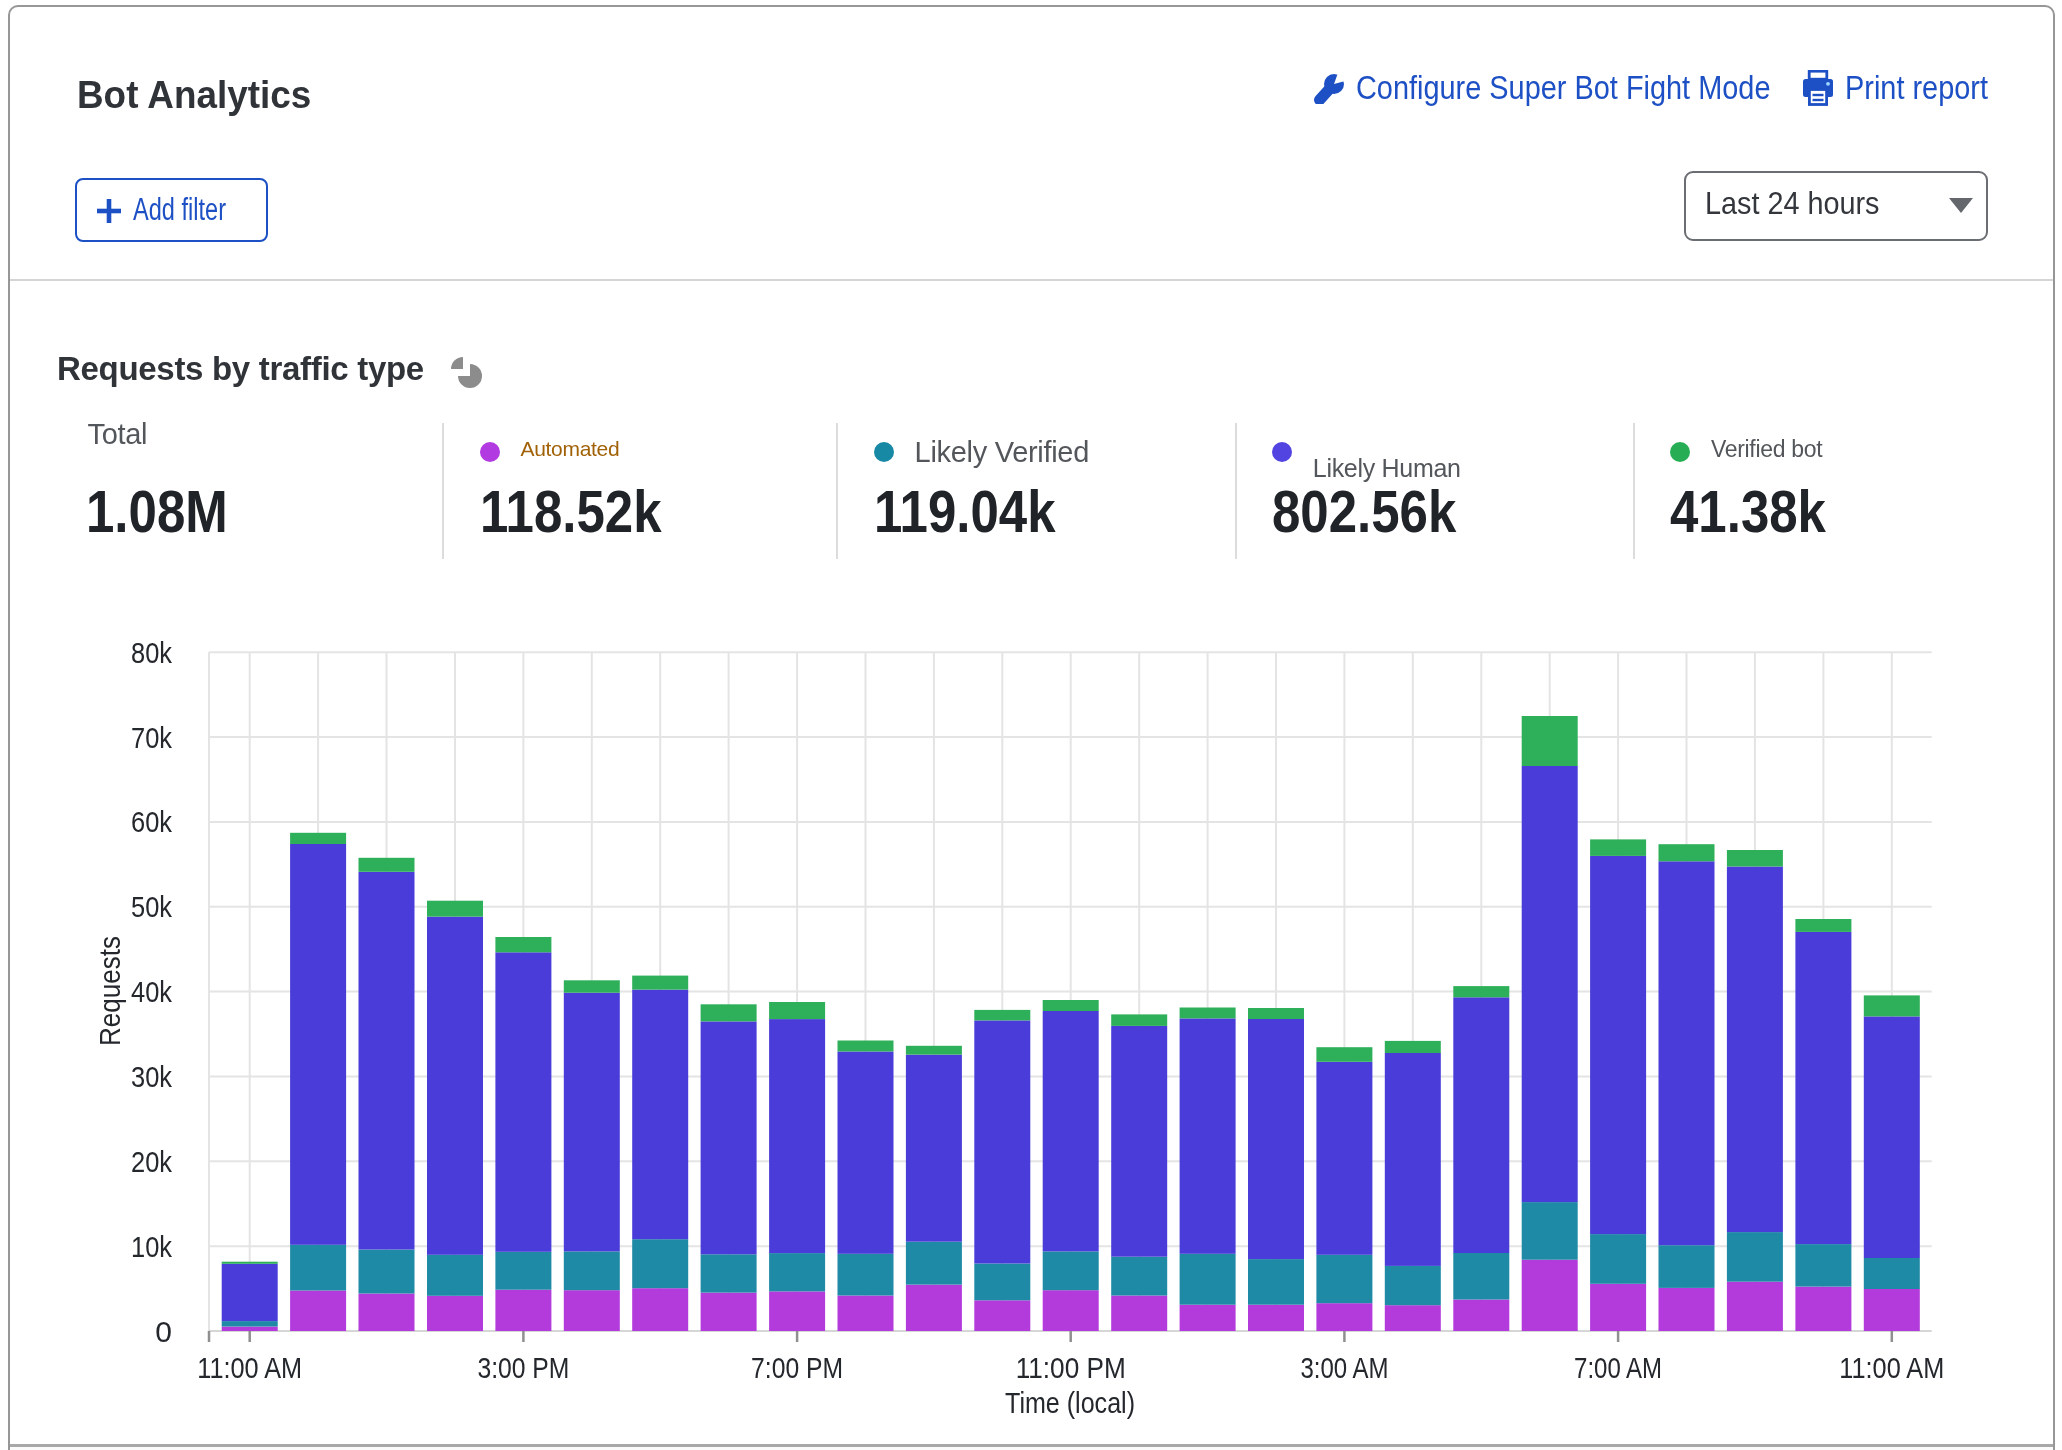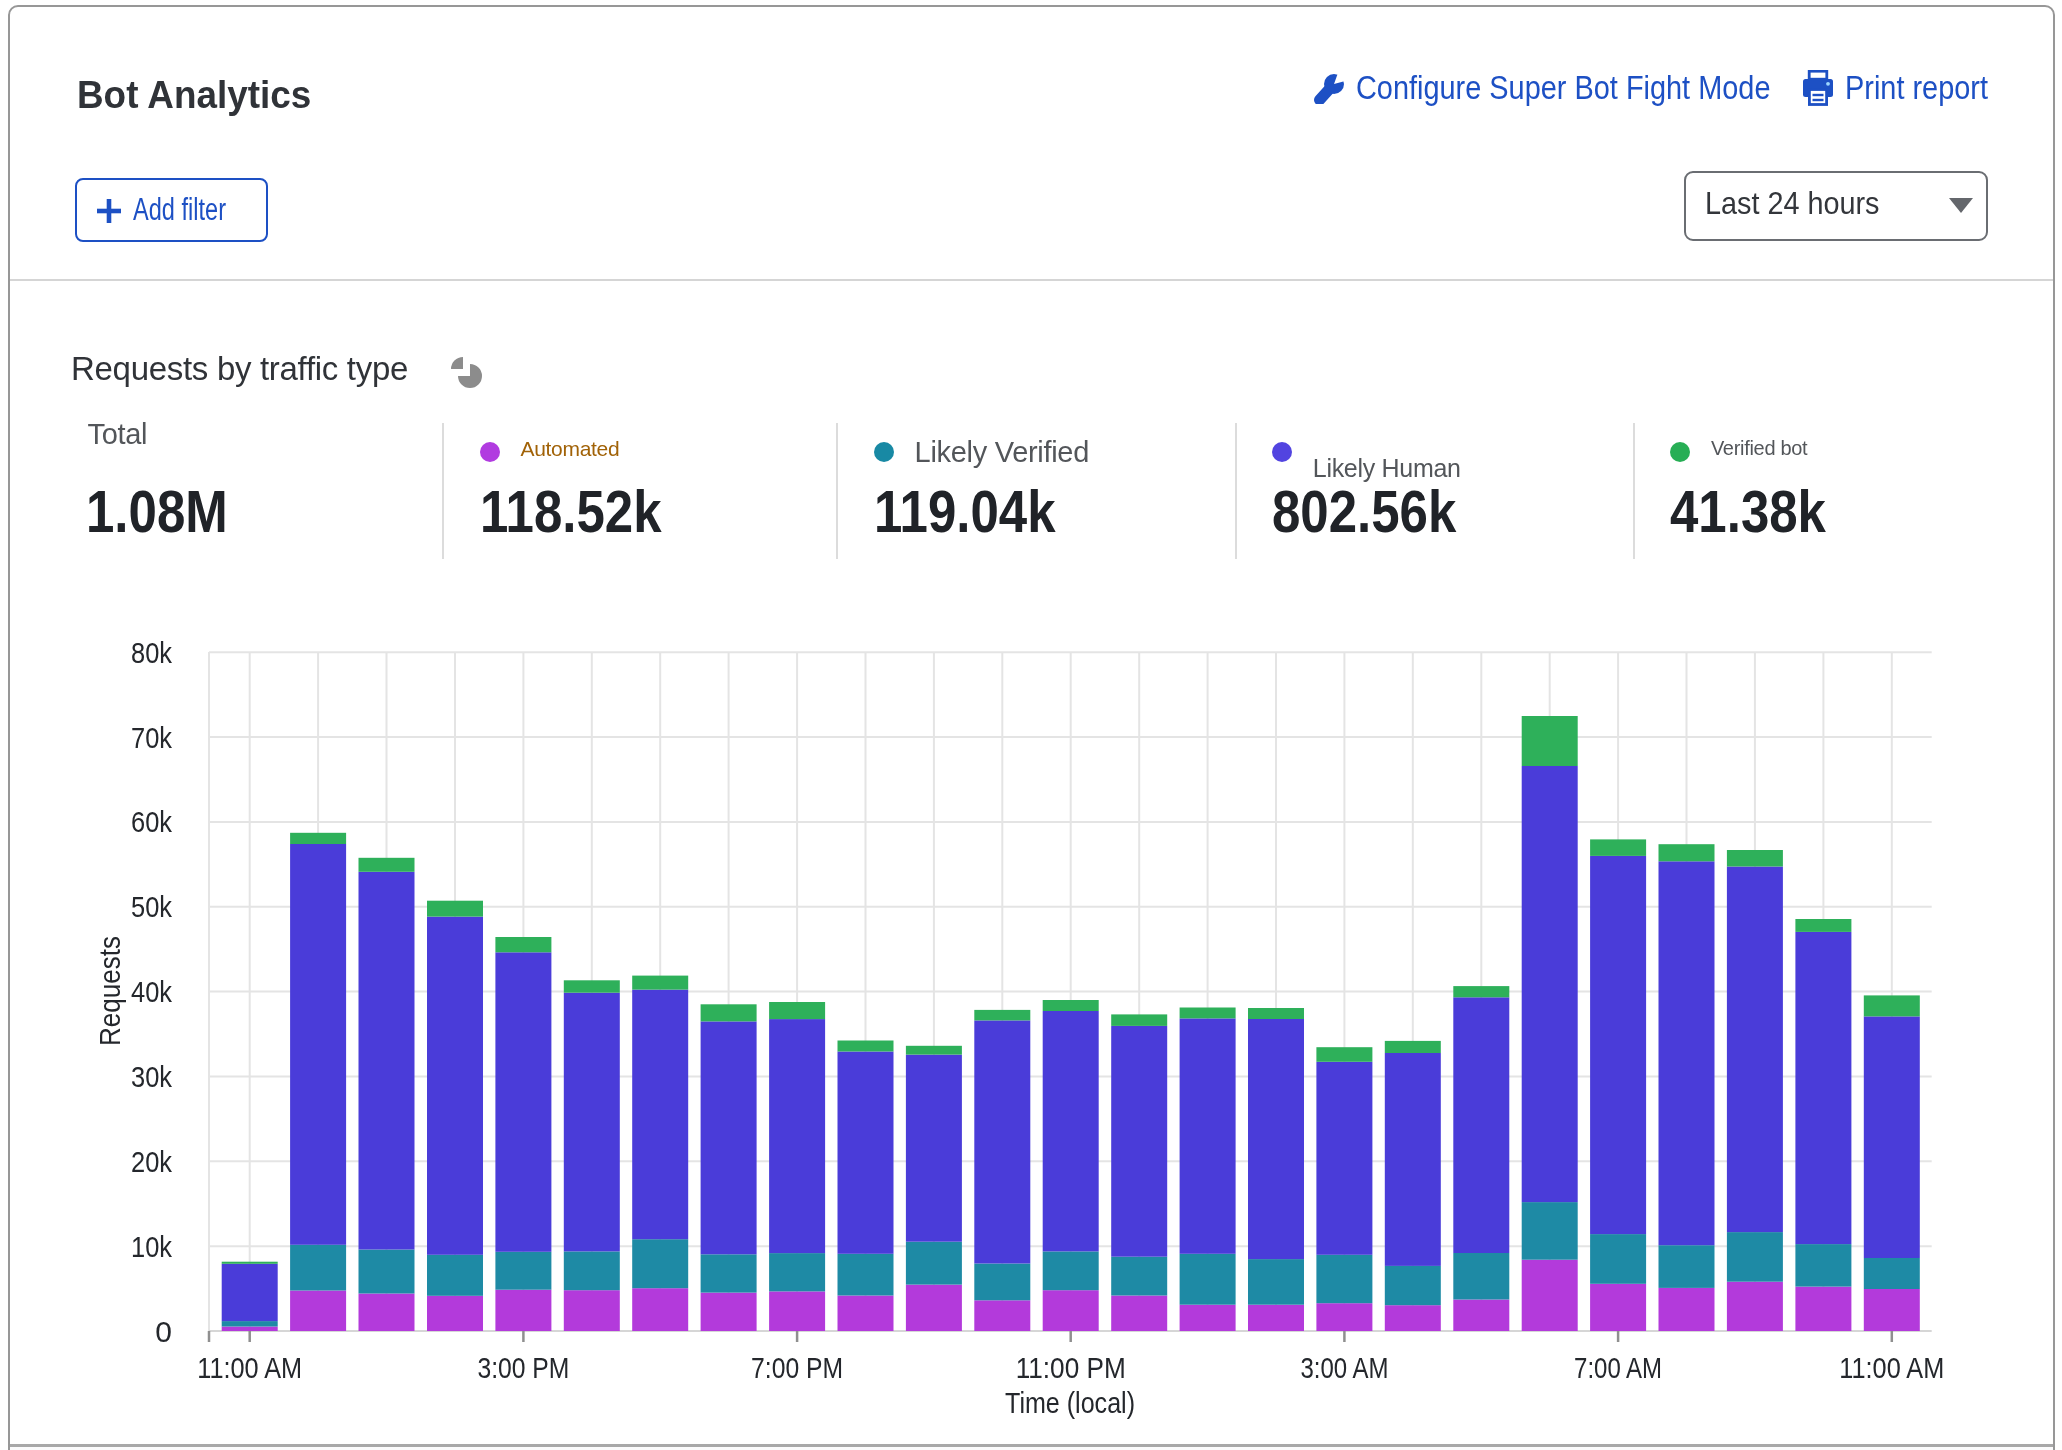--- a/index.html
+++ b/index.html
@@ -42,21 +42,21 @@
 <line x1="1" y1="13" x2="25" y2="13" stroke="#1d50c4" stroke-width="4.6"></line>
 </svg>
 <div class="abs" style="left:133px;top:194px;font-size:31px;color:#1d50c4;line-height:1;transform:scaleX(0.76);transform-origin:0 0">Add filter</div>
 
 <div class="abs" style="left:1684px;top:171px;width:304px;height:70px;border:2px solid #6a6d72;border-radius:9px;background:#fff"></div>
 <div class="abs" style="left:1705px;top:187px;font-size:32px;color:#33363b;line-height:1;transform:scaleX(0.9);transform-origin:0 0">Last 24 hours</div>
 <svg width="24" height="15" viewBox="0 0 24 15" style="position:absolute;left:1949px;top:198px" xmlns="http://www.w3.org/2000/svg">
 <path d="M0 0 L24 0 L12 15 Z" fill="#64676c"></path>
 </svg>
 
-<div class="abs" style="left:71px;top:352px;font-size:33px;font-weight:normal;color:#303338;letter-spacing:-0.3px;line-height:1">Requests by traffic type</div>
+<div class="abs" style="left:57px;top:352px;font-size:33px;font-weight:bold;color:#303338;letter-spacing:-0.3px;line-height:1">Requests by traffic type</div>
 <svg width="32" height="32" viewBox="0 0 32 32" style="position:absolute;left:451px;top:357px" xmlns="http://www.w3.org/2000/svg">
 <path d="M19 7 A12 12 0 1 1 7 19 L19 19 Z" fill="#8c8c8c"></path>
 <path d="M12 12 L12 0 A12 12 0 0 0 0 12 Z" fill="#8c8c8c"></path>
 </svg>
 
 <div style="position:absolute;left:87.5px;top:420px;font-size:29px;line-height:1;color:#53565a;letter-spacing:-0.3px">Total</div>
 <div style="position:absolute;left:85.5px;top:482px;font-size:60px;line-height:1;font-weight:bold;color:#202328;transform:scaleX(0.85);transform-origin:0 0">1.08M</div>
 <div style="position:absolute;left:442.3px;top:423px;width:2px;height:136px;background:#dcdcdc"></div>
 <div style="position:absolute;left:479.5px;top:442px;width:20px;height:20px;border-radius:50%;background:#b13be0"></div>
 <div style="position:absolute;left:520.5px;top:438px;font-size:21px;line-height:1;color:#a16207;letter-spacing:-0.3px">Automated</div>
@@ -64,21 +64,21 @@
 <div style="position:absolute;left:836.4px;top:423px;width:2px;height:136px;background:#dcdcdc"></div>
 <div style="position:absolute;left:873.6px;top:442px;width:20px;height:20px;border-radius:50%;background:#1889a4"></div>
 <div style="position:absolute;left:914.6px;top:438px;font-size:29px;line-height:1;color:#53565a;letter-spacing:-0.3px">Likely Verified</div>
 <div style="position:absolute;left:874.1px;top:482px;font-size:60px;line-height:1;font-weight:bold;color:#202328;transform:scaleX(0.85);transform-origin:0 0">119.04k</div>
 <div style="position:absolute;left:1234.6px;top:423px;width:2px;height:136px;background:#dcdcdc"></div>
 <div style="position:absolute;left:1271.8px;top:442px;width:20px;height:20px;border-radius:50%;background:#5244e0"></div>
 <div style="position:absolute;left:1312.8px;top:456px;font-size:25px;line-height:1;color:#53565a;letter-spacing:-0.3px">Likely Human</div>
 <div style="position:absolute;left:1272.3px;top:482px;font-size:60px;line-height:1;font-weight:bold;color:#202328;transform:scaleX(0.85);transform-origin:0 0">802.56k</div>
 <div style="position:absolute;left:1632.7px;top:423px;width:2px;height:136px;background:#dcdcdc"></div>
 <div style="position:absolute;left:1669.9px;top:442px;width:20px;height:20px;border-radius:50%;background:#27ae55"></div>
-<div style="position:absolute;left:1710.9px;top:438px;font-size:20px;line-height:1;color:#53565a;letter-spacing:-0.3px">Verified bot</div>
+<div style="position:absolute;left:1710.9px;top:438px;font-size:23px;line-height:1;color:#53565a;letter-spacing:-0.3px">Verified bot</div>
 <div style="position:absolute;left:1670.4px;top:482px;font-size:60px;line-height:1;font-weight:bold;color:#202328;transform:scaleX(0.85);transform-origin:0 0">41.38k</div>
 
 <svg width="2062" height="1450" viewBox="0 0 2062 1450" style="position:absolute;left:0;top:0;" xmlns="http://www.w3.org/2000/svg" font-family="Liberation Sans, sans-serif">
 <line x1="209.0" y1="651.9" x2="209.0" y2="1331.0" stroke="#e4e4e4" stroke-width="2"></line>
 <line x1="249.7" y1="651.9" x2="249.7" y2="1331.0" stroke="#e4e4e4" stroke-width="2"></line>
 <line x1="318.1" y1="651.9" x2="318.1" y2="1331.0" stroke="#e4e4e4" stroke-width="2"></line>
 <line x1="386.5" y1="651.9" x2="386.5" y2="1331.0" stroke="#e4e4e4" stroke-width="2"></line>
 <line x1="455.0" y1="651.9" x2="455.0" y2="1331.0" stroke="#e4e4e4" stroke-width="2"></line>
 <line x1="523.4" y1="651.9" x2="523.4" y2="1331.0" stroke="#e4e4e4" stroke-width="2"></line>
 <line x1="591.8" y1="651.9" x2="591.8" y2="1331.0" stroke="#e4e4e4" stroke-width="2"></line>

